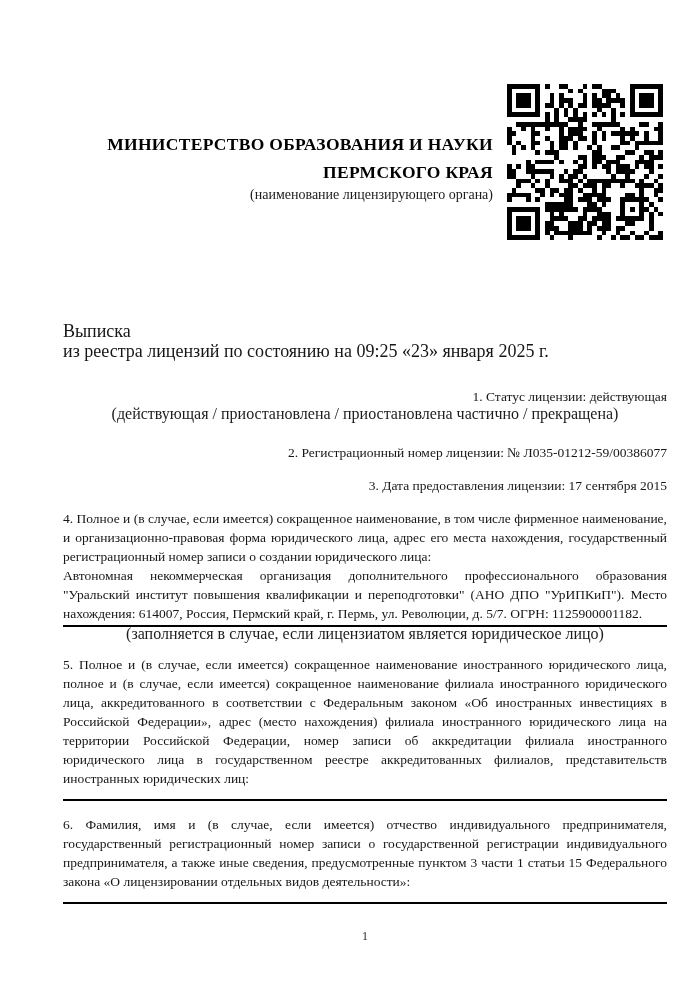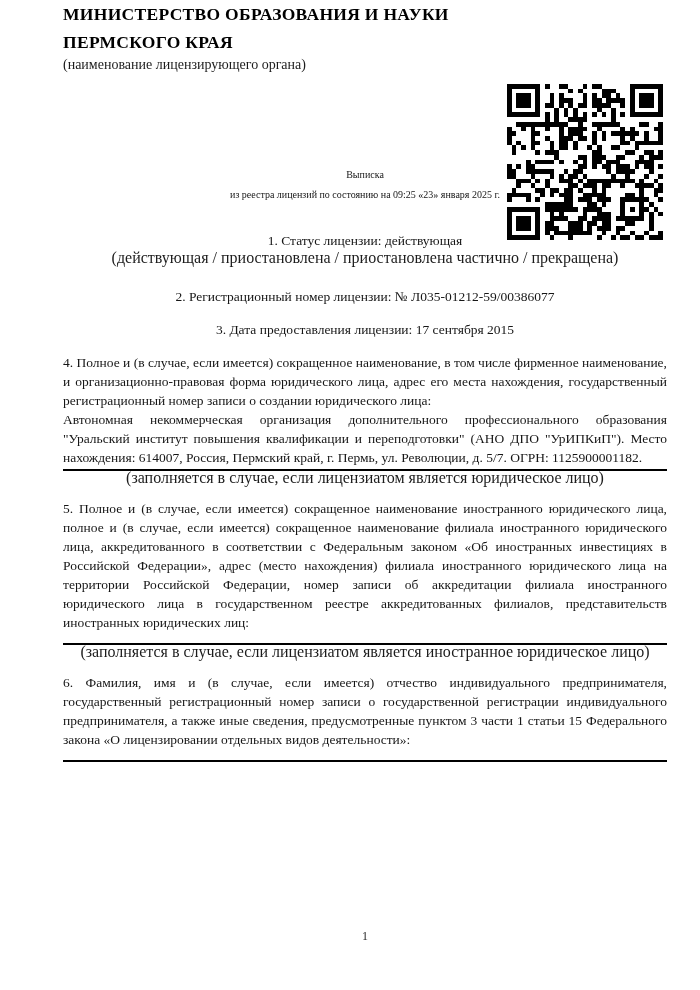--- a/index.html
+++ b/index.html
@@ -15,22 +15,23 @@
     line-height:19px;
     overflow:hidden;
   }
   .content {
     position:absolute;
     left:63px; top:0;
     width:604px;
   }
   
   .org-header {
+    padding-top:130px;
     width:430px;
-    text-align:left;
+    text-align:right;
   }
   .org-name {
     font-size:17.5px;
     line-height:28px;
     font-weight:bold;
     letter-spacing:0.3px;
     color:#000;
   }
   .org-caption {
     font-size:14px;
@@ -39,28 +40,27 @@
     color:#1c1c1c;
   }
   .qr {
     position:absolute;
     left:507px; top:84px;
     width:156px; height:156px;
   }
   .qr svg { display:block; width:156px; height:156px; }
   
   .doc-title {
-    margin-top:94px;
-    text-align:center;
-    font-size:10px;
+    margin-top:120px;
+    font-size:18px;
     line-height:20px;
   }
   
   .item { text-align:justify; }
-  .item.single { text-align:center; }
+  .item.single { text-align:right; }
   .m-note  { margin-top:1px; }
   .note {
     font-size:16px;
     line-height:14px;
     text-align:center;
     color:#1c1c1c;
   }
   .mt-26 { margin-top:26px; }
   .mt-22 { margin-top:22px; }
   .mt-14 { margin-top:14px; }
@@ -645,21 +645,20 @@
 
     <div class="item single mt-14">3. Дата предоставления лицензии: 17 сентября 2015</div>
 
     <div class="item mt-14">4. Полное и (в случае, если имеется) сокращенное наименование, в том числе фирменное наименование, и организационно-правовая форма юридического лица, адрес его места нахождения, государственный регистрационный номер записи о создании юридического лица:</div>
     <div class="item">Автономная некоммерческая организация дополнительного профессионального образования "Уральский институт повышения квалификации и переподготовки" (АНО ДПО "УрИПКиП"). Место нахождения: 614007, Россия, Пермский край, г. Пермь, ул. Революции, д. 5/7. ОГРН: 1125900001182.</div>
     <hr class="rule">
     <div class="note">(заполняется в случае, если лицензиатом является юридическое лицо)</div>
 
     <div class="item mt-14">5. Полное и (в случае, если имеется) сокращенное наименование иностранного юридического лица, полное и (в случае, если имеется) сокращенное наименование филиала иностранного юридического лица, аккредитованного в соответствии с Федеральным законом «Об иностранных инвестициях в Российской Федерации», адрес (место нахождения) филиала иностранного юридического лица на территории Российской Федерации, номер записи об аккредитации филиала иностранного юридического лица в государственном реестре аккредитованных филиалов, представительств иностранных юридических лиц:</div>
     <hr class="rule gap">
-    <div class="note">(заполняется в случае, если лицензиатом является иностранное юридическое лицо)</div>
 
     <div class="item mt-14">6. Фамилия, имя и (в случае, если имеется) отчество индивидуального предпринимателя, государственный регистрационный номер записи о государственной регистрации индивидуального предпринимателя, а также иные сведения, предусмотренные пунктом 3 части 1 статьи 15 Федерального закона «О лицензировании отдельных видов деятельности»:</div>
     <hr class="rule gap">
 
 
   </div>
 
   <div class="page-num">1</div>
 </div>
 

